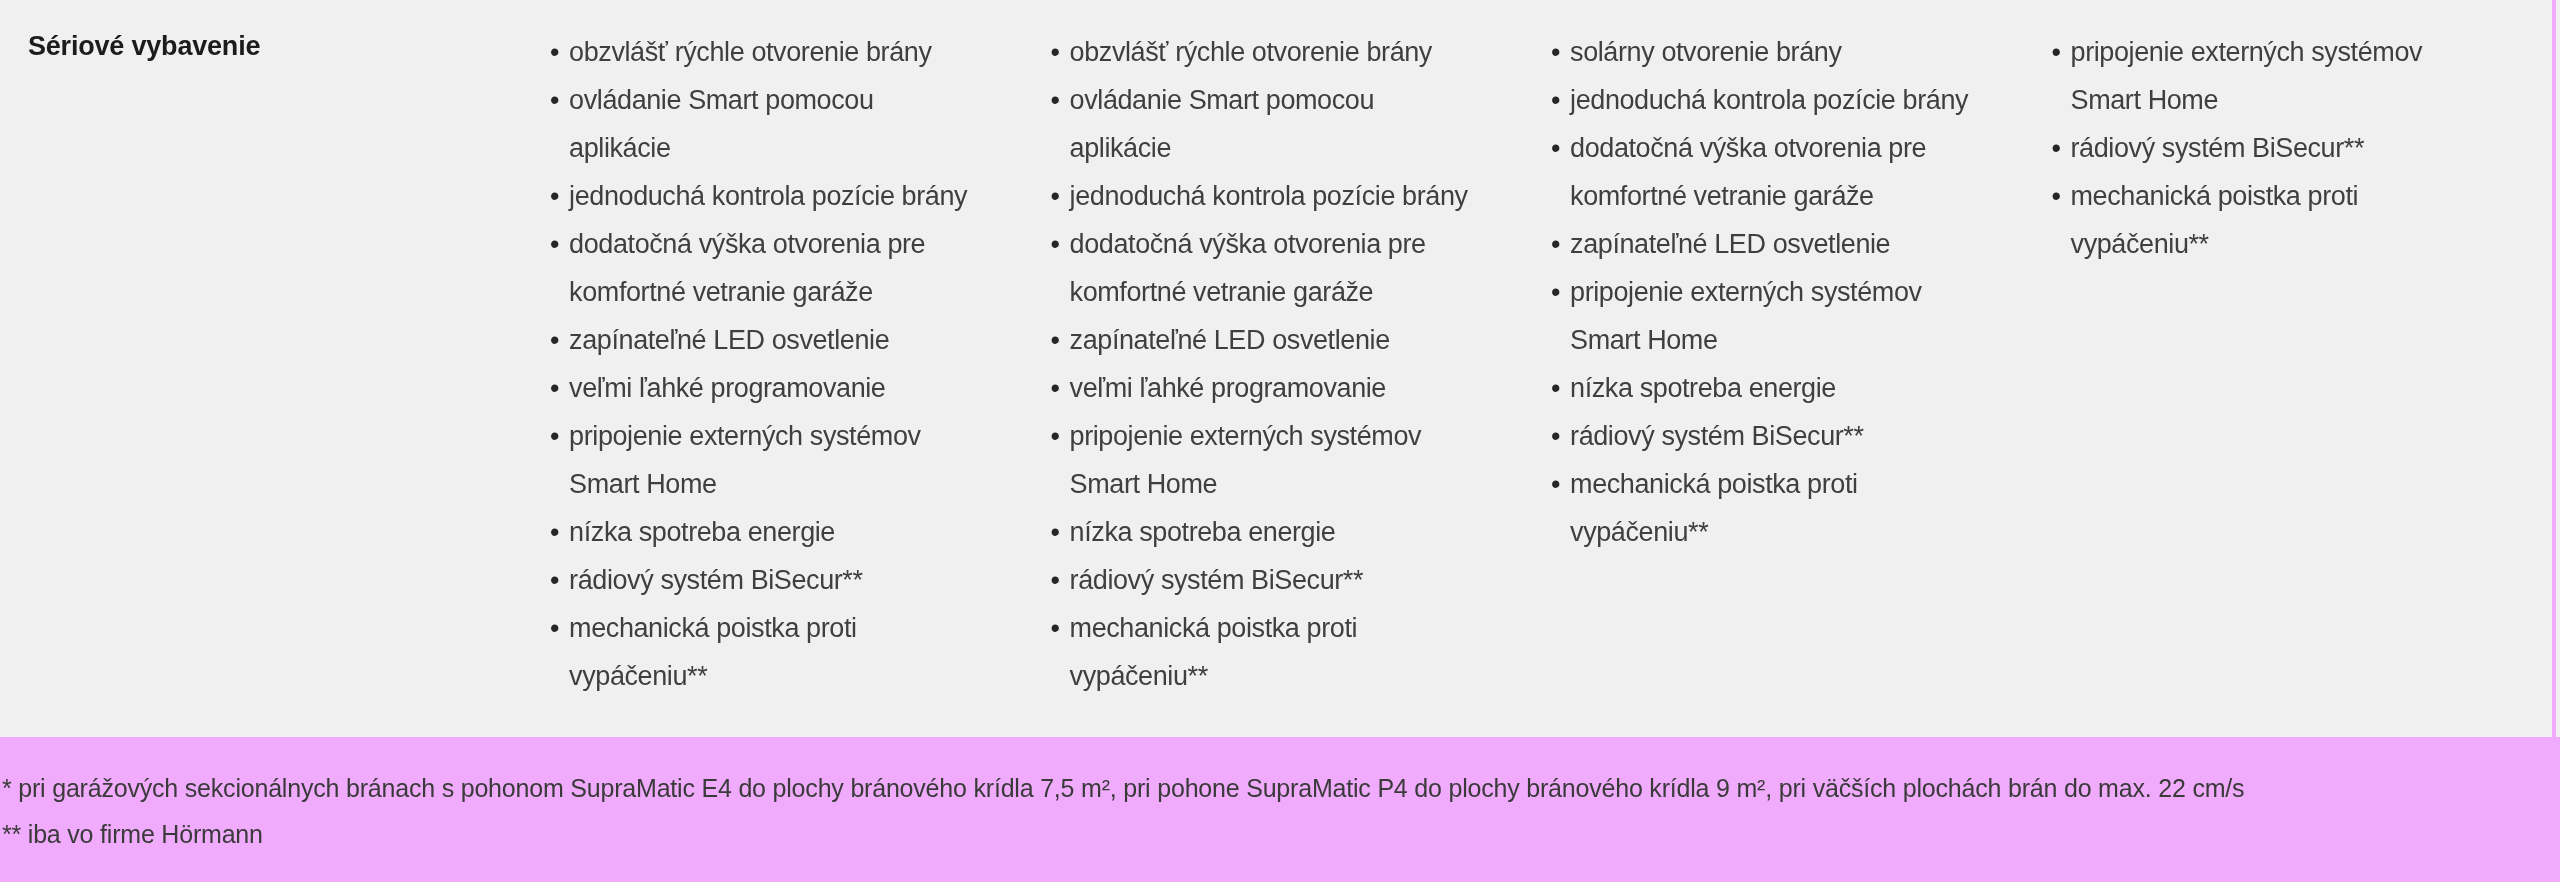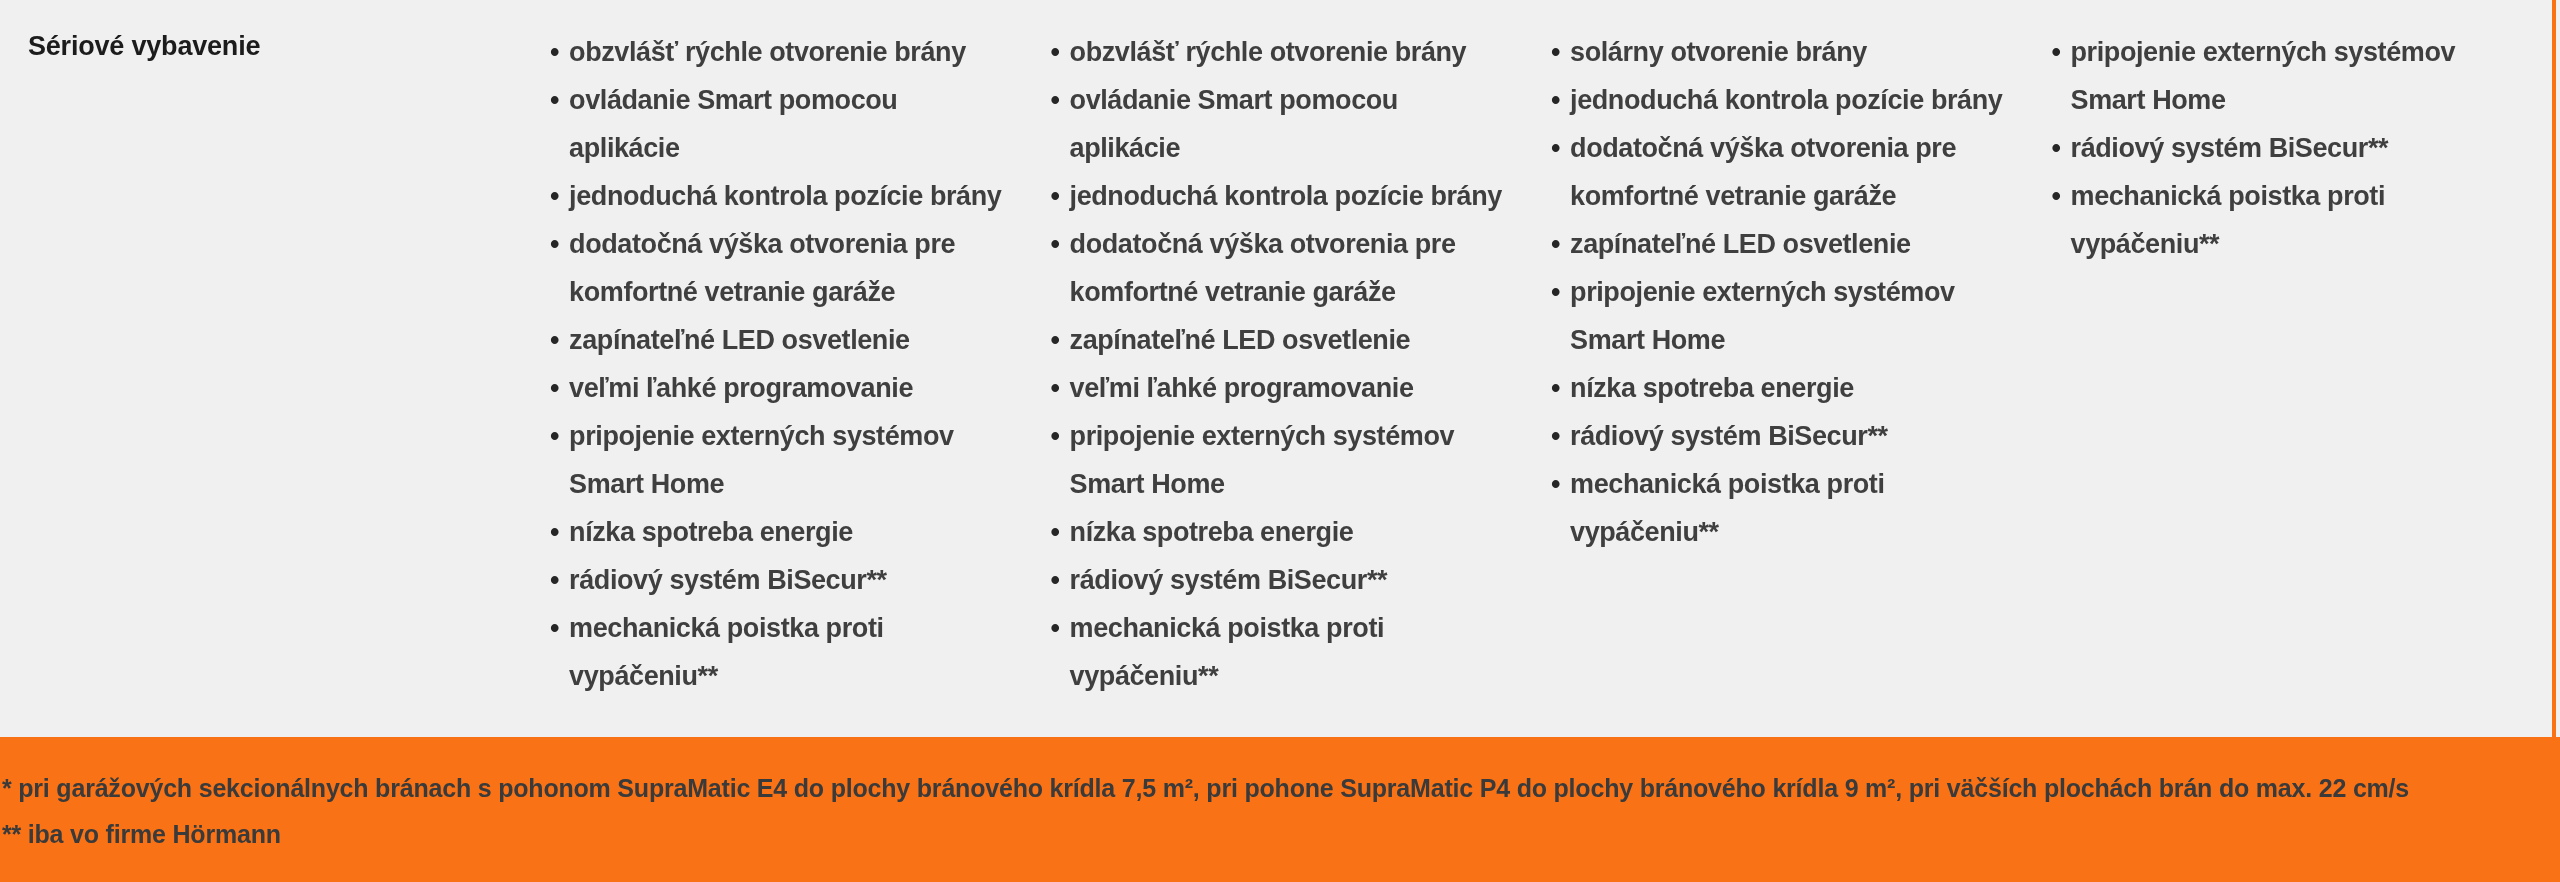--- a/index.html
+++ b/index.html
@@ -6,21 +6,21 @@
     margin: 0;
     padding: 0;
     background: #ffffff;
     font-family: "Liberation Sans", sans-serif;
   }
   .page {
     position: relative;
     width: 2560px;
     height: 882px;
     overflow: hidden;
-    background: #f97316;
+    background: #f0abfc;
   }
   
   .band {
     position: absolute;
     top: 0;
     left: 0;
     width: 2552px;
     height: 737px;
     background: #f0f0f0;
     display: flex;
@@ -59,38 +59,36 @@
     list-style: none;
   }
   .col li {
     position: relative;
     padding-left: 19px;
     font-size: 27px;
     line-height: 48px;
     color: #3f3f3f;
     letter-spacing: -0.4px;
     white-space: pre-line;
-    font-weight: bold;
   }
   .col li::before {
     content: "\2022";
     position: absolute;
     left: 0;
     top: 0;
     color: #262626;
   }
   
   .footnotes {
     position: absolute;
     top: 737px;
     left: 0;
     width: 2147px;
     box-sizing: border-box;
     padding: 28px 40px 0 2px;
-    font-weight: bold;
   }
   .footnotes p {
     margin: 0;
     font-size: 25px;
     line-height: 46px;
     color: #3a3a3a;
     letter-spacing: -0.2px;
     white-space: nowrap;
   }
 </style>

